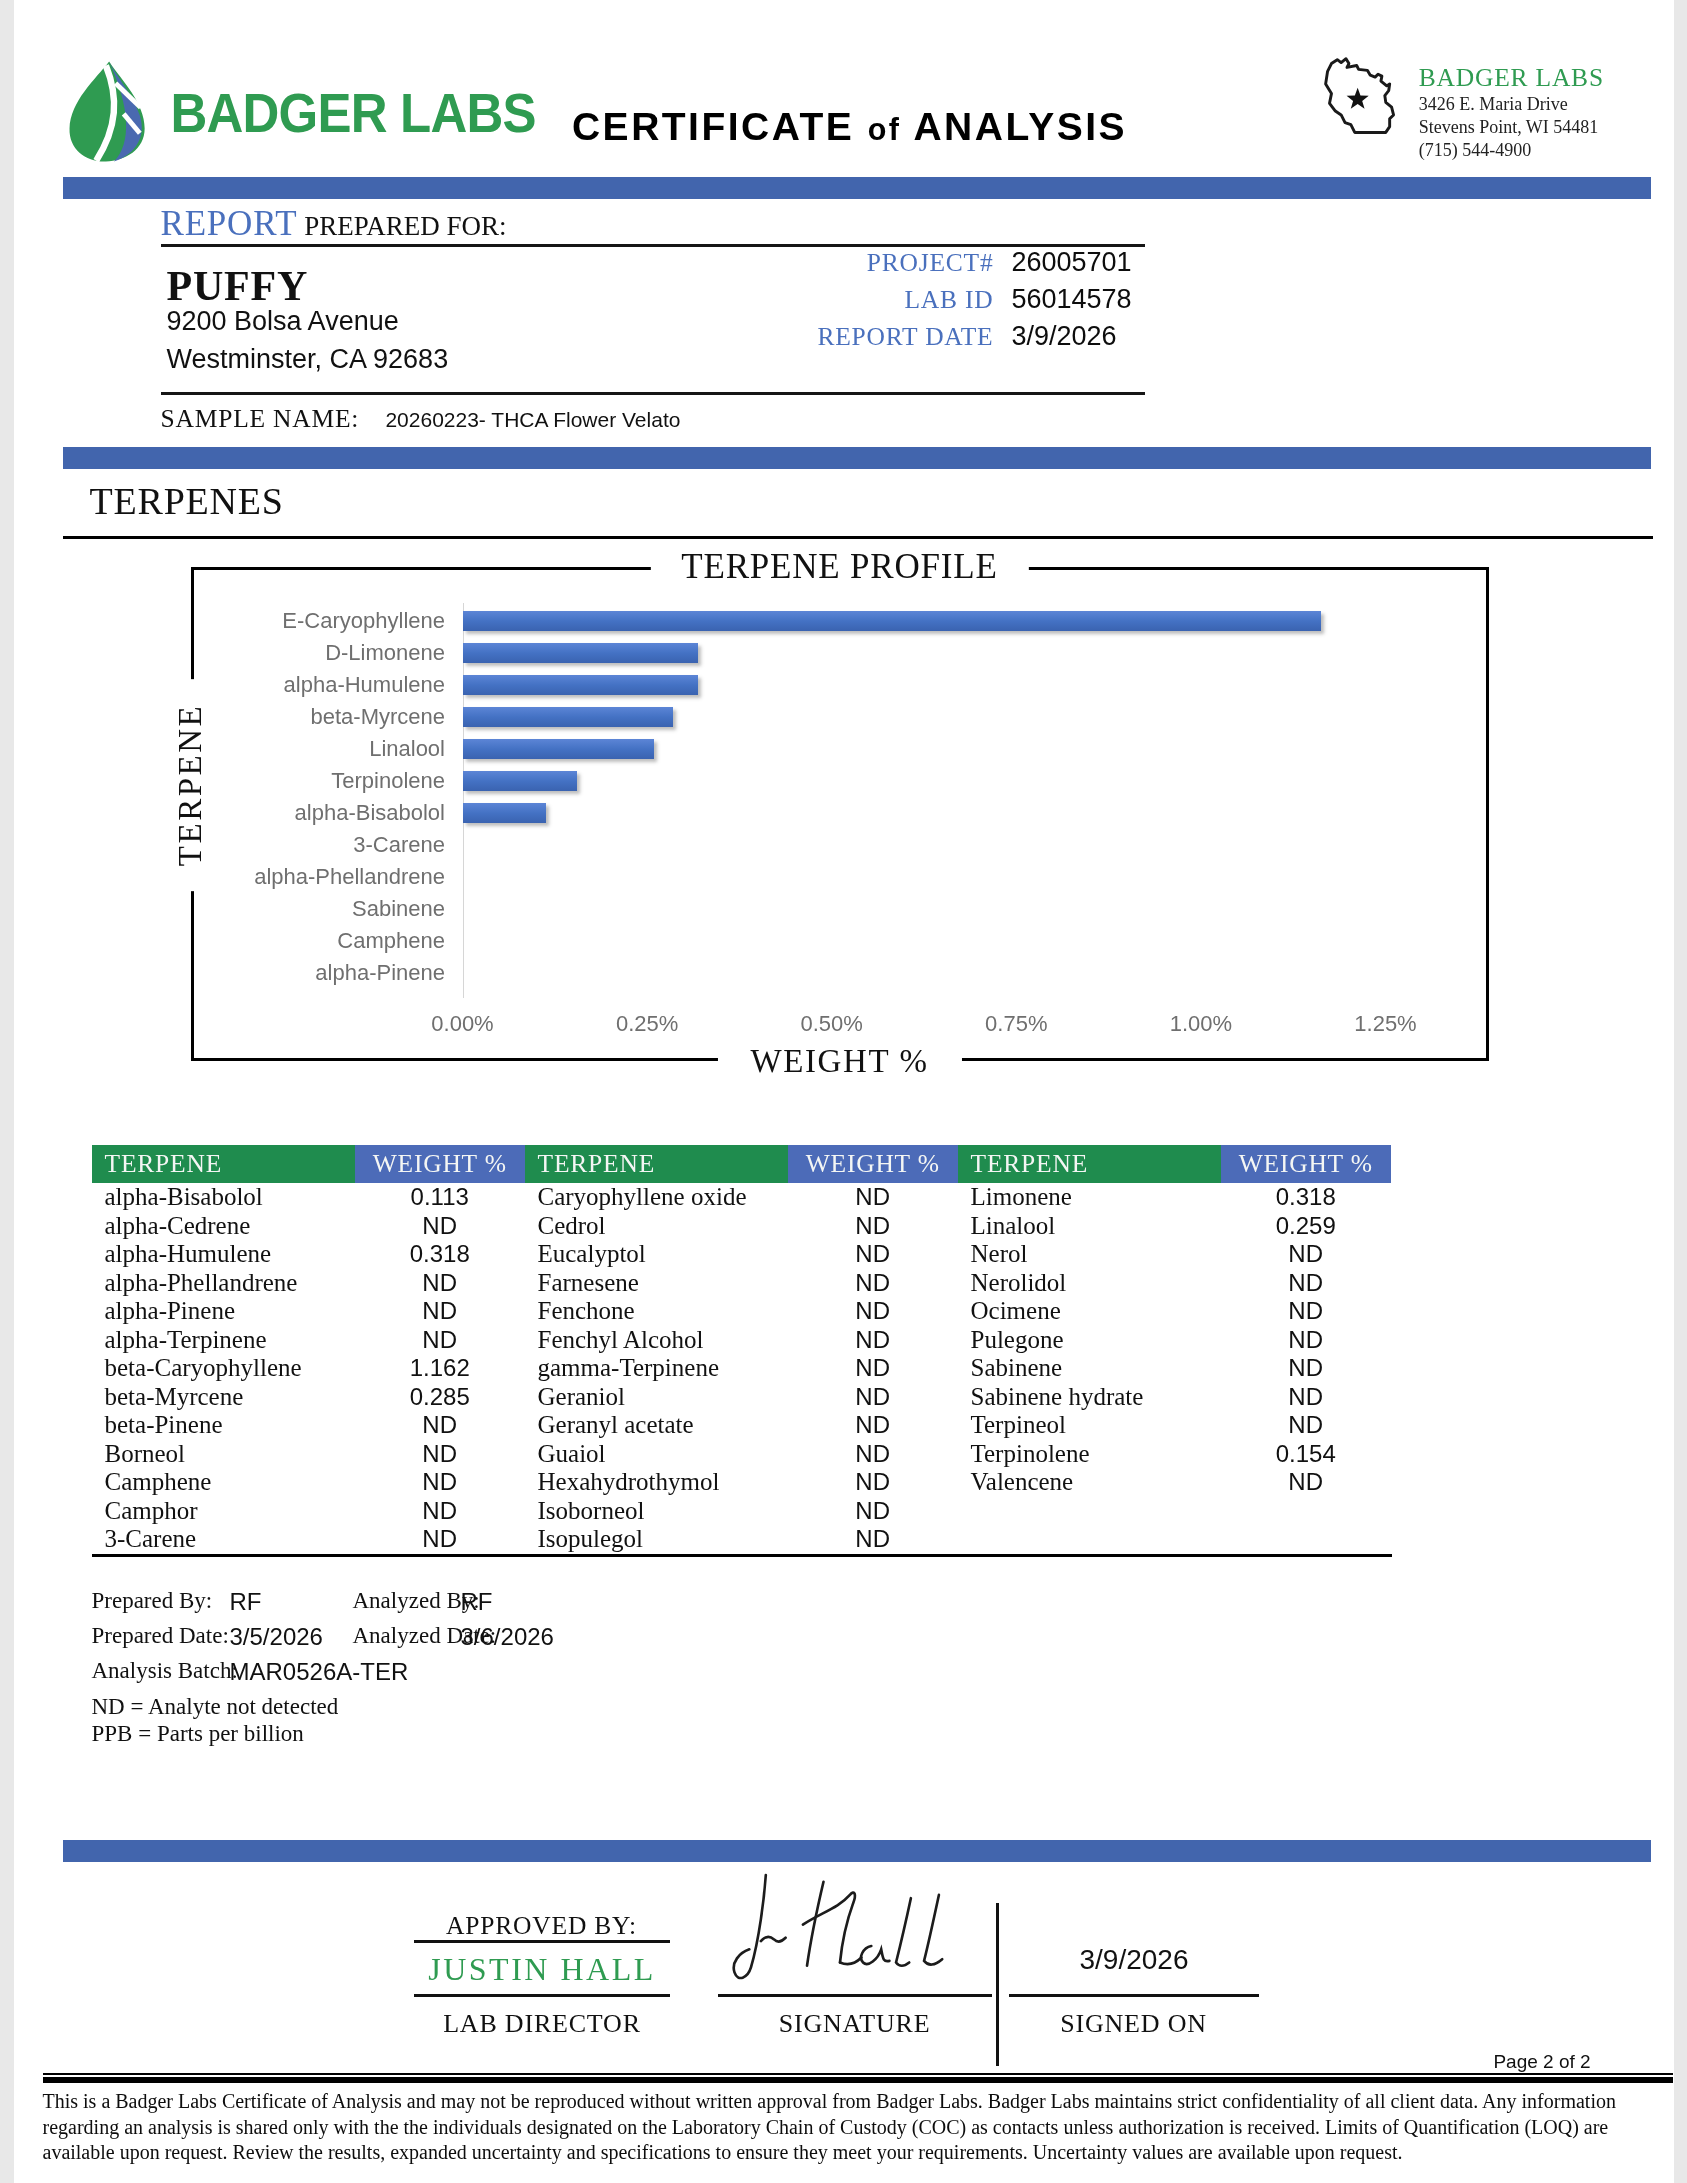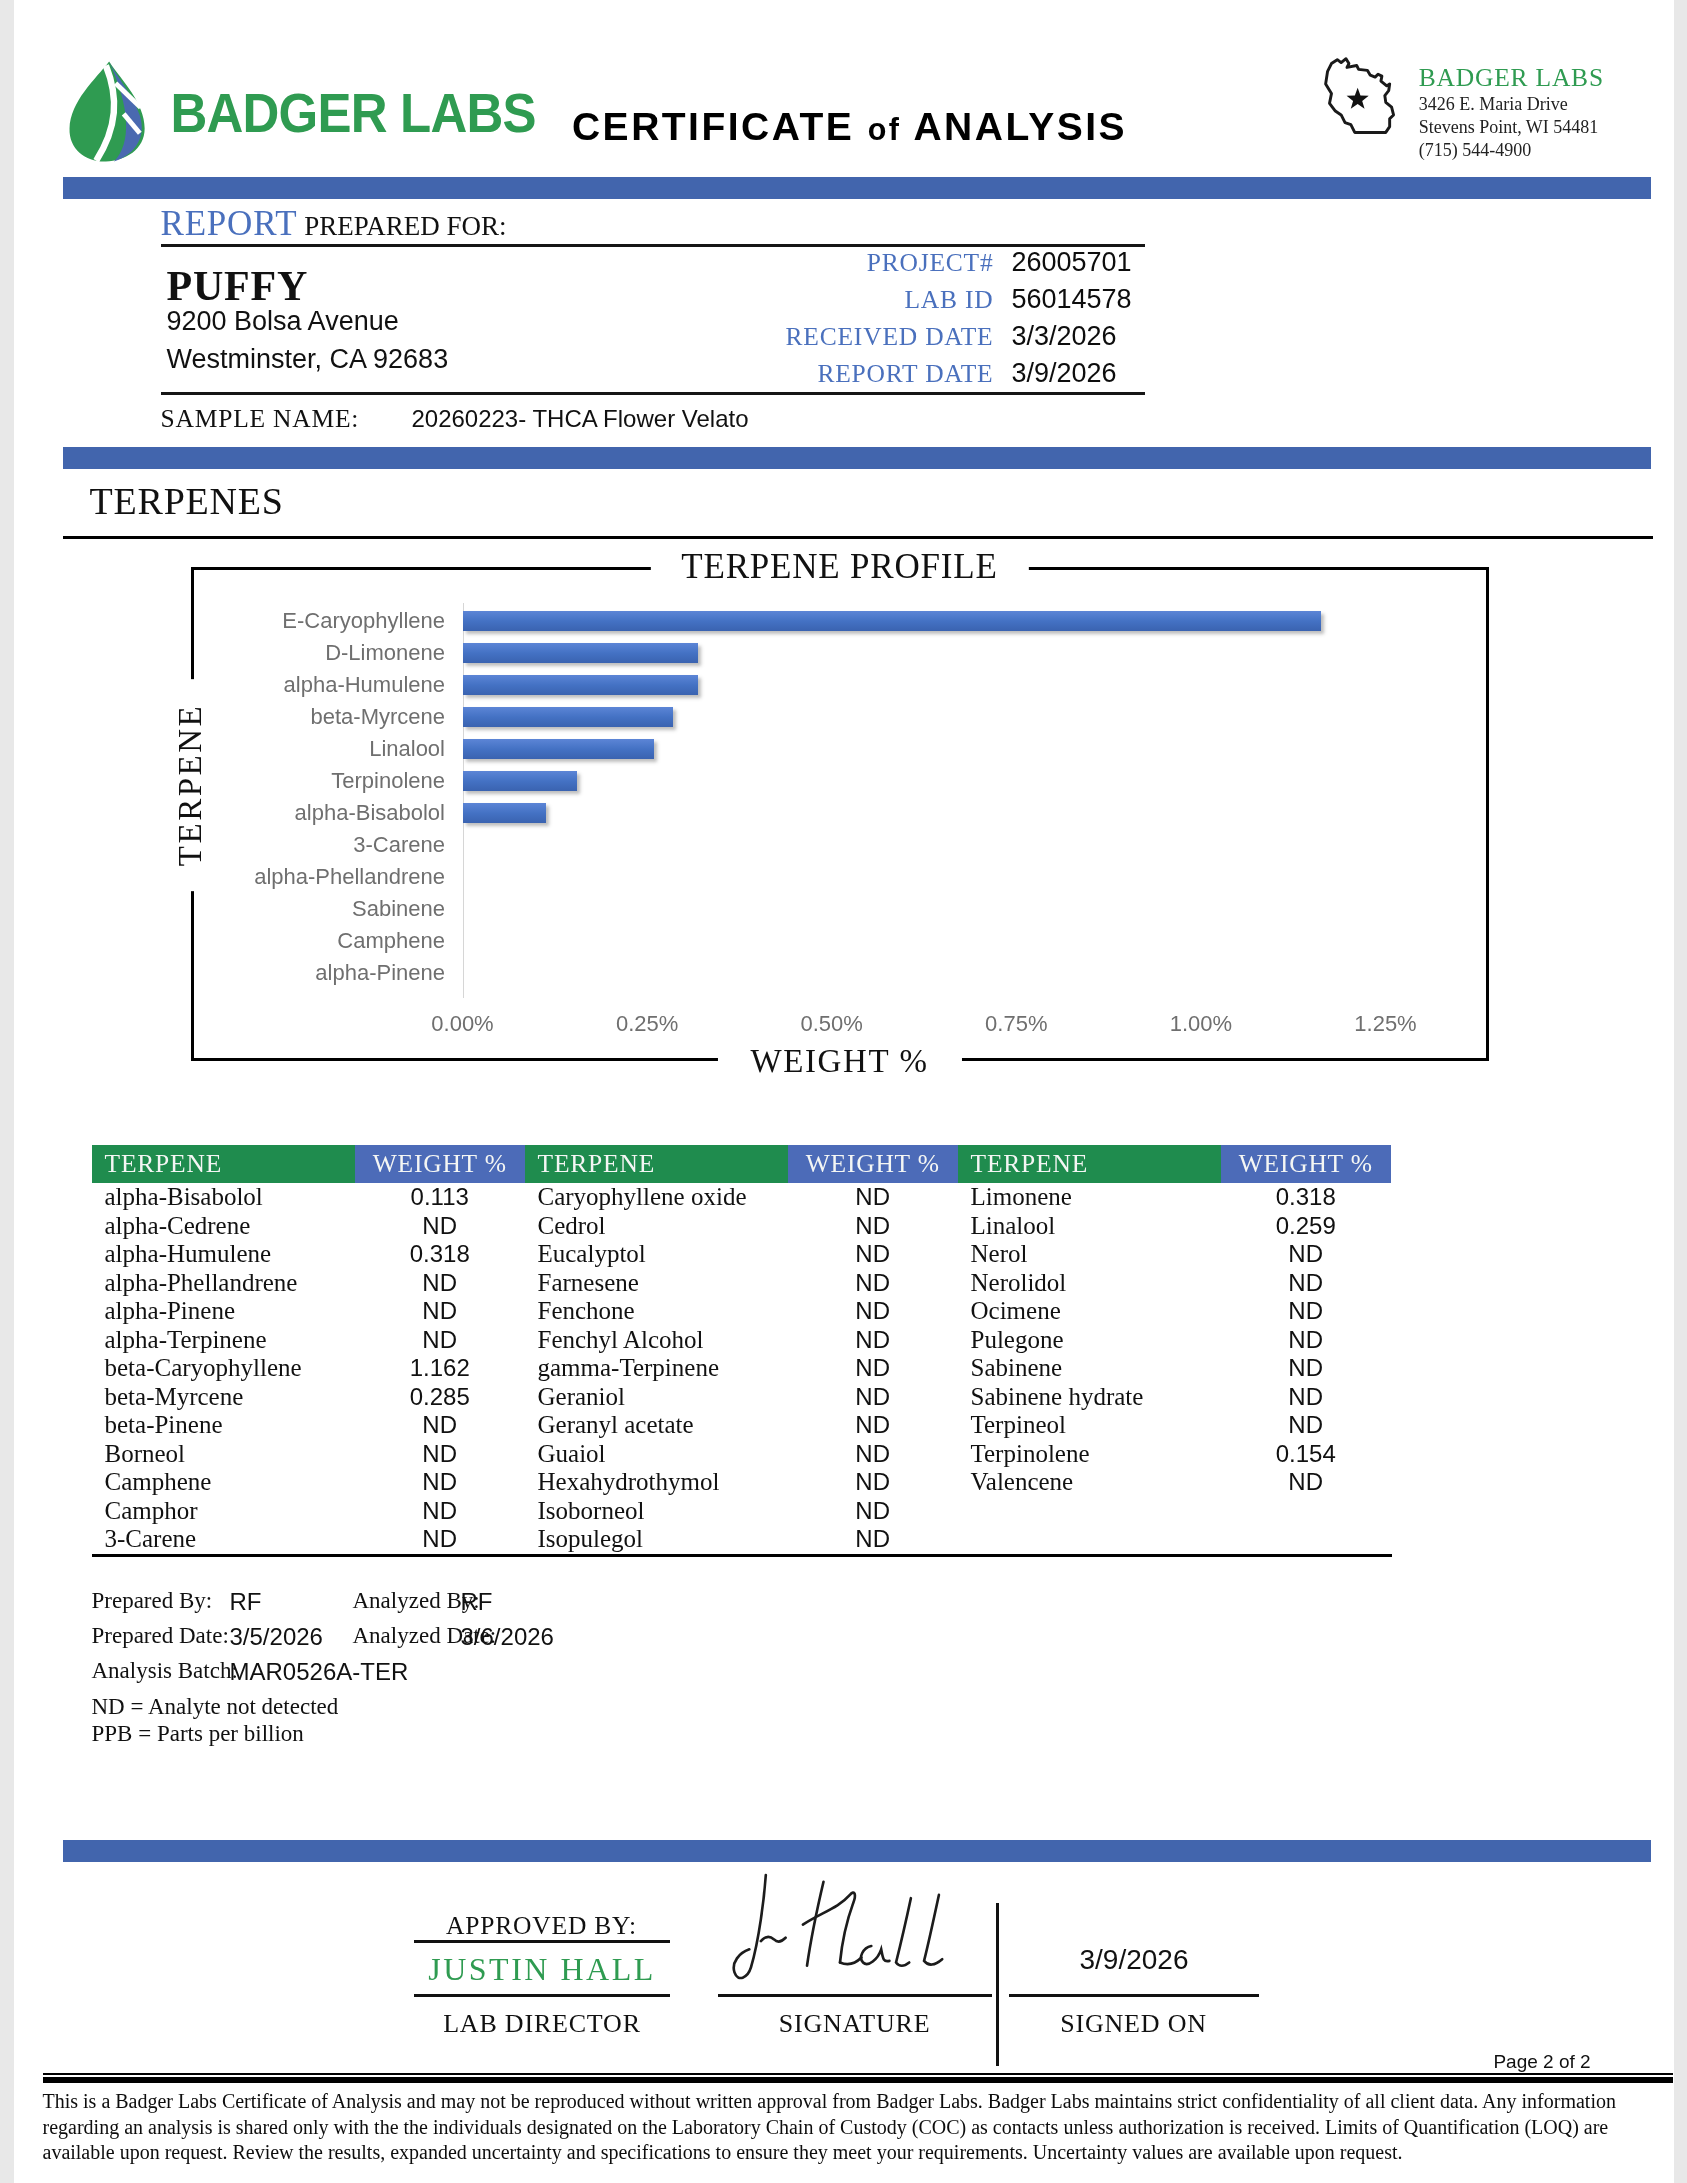--- a/index.html
+++ b/index.html
@@ -33,21 +33,21 @@
   .rline { left:147px; width:984px; height:3.3px; background:#161616; }
   .rline1 { top:244px; } .rline2 { top:392px; }
   .client-name { left:153px; top:262px; font-size:42px; font-weight:bold; letter-spacing:0.8px; }
   .client-a1 { left:153px; top:306px; font-size:27px; }
   .client-a2 { left:153px; top:344px; font-size:27px; }
   .fields { left:560px; top:247px; width:577px; }
   .field-row { display:flex; height:37px; align-items:baseline; }
   .field-label { width:420px; text-align:right; font-size:25.5px; color:#4a70bd; letter-spacing:0.8px; }
   .field-value { margin-left:18px; font-size:27px; color:#0d0d0d; font-family:"Liberation Sans",sans-serif; }
   .sample-row { left:147px; top:404px; font-size:25.5px; letter-spacing:0.8px; }
-  .sample-value { font-family:"Liberation Sans",sans-serif; font-size:24px; letter-spacing:0; margin-left:45px; }
+  .sample-value { font-family:"Liberation Sans",sans-serif; font-size:21px; letter-spacing:0; margin-left:19px; }
 
   
   .terp-head { left:76px; top:479px; font-size:38px; letter-spacing:0.8px; }
   .terp-rule { left:49px; top:536px; width:1590px; height:2.5px; background:#000; }
 
   
   .chart-box { left:177px; top:567px; width:1298px; height:494px; border:3.3px solid #000; }
   .chart-title { position:absolute; top:-3.3px; left:50%; transform:translate(-50%,-50%);
     background:#fff; padding:0 31px; font-size:35px; letter-spacing:0.8px; white-space:nowrap; }
   .chart-xlabel { position:absolute; bottom:-3.3px; left:50%; transform:translate(-50%,50%);
@@ -168,24 +168,20 @@
   <div class="abs fields">
       <div class="field-row">
         <div class="field-label">PROJECT#</div>
         <div class="field-value">26005701</div>
       </div>
       <div class="field-row">
         <div class="field-label">LAB ID</div>
         <div class="field-value">56014578</div>
       </div>
       <div class="field-row">
-        <div class="field-label">RECEIVED DATE</div>
-        <div class="field-value">3/3/2026</div>
-      </div>
-      <div class="field-row">
         <div class="field-label">REPORT DATE</div>
         <div class="field-value">3/9/2026</div>
       </div>
     </div>
 
   <div class="abs rline rline2"></div>
   <div class="abs sample-row">
     <span>SAMPLE NAME:</span>
     <span class="sample-value">20260223- THCA Flower Velato</span>
   </div>

